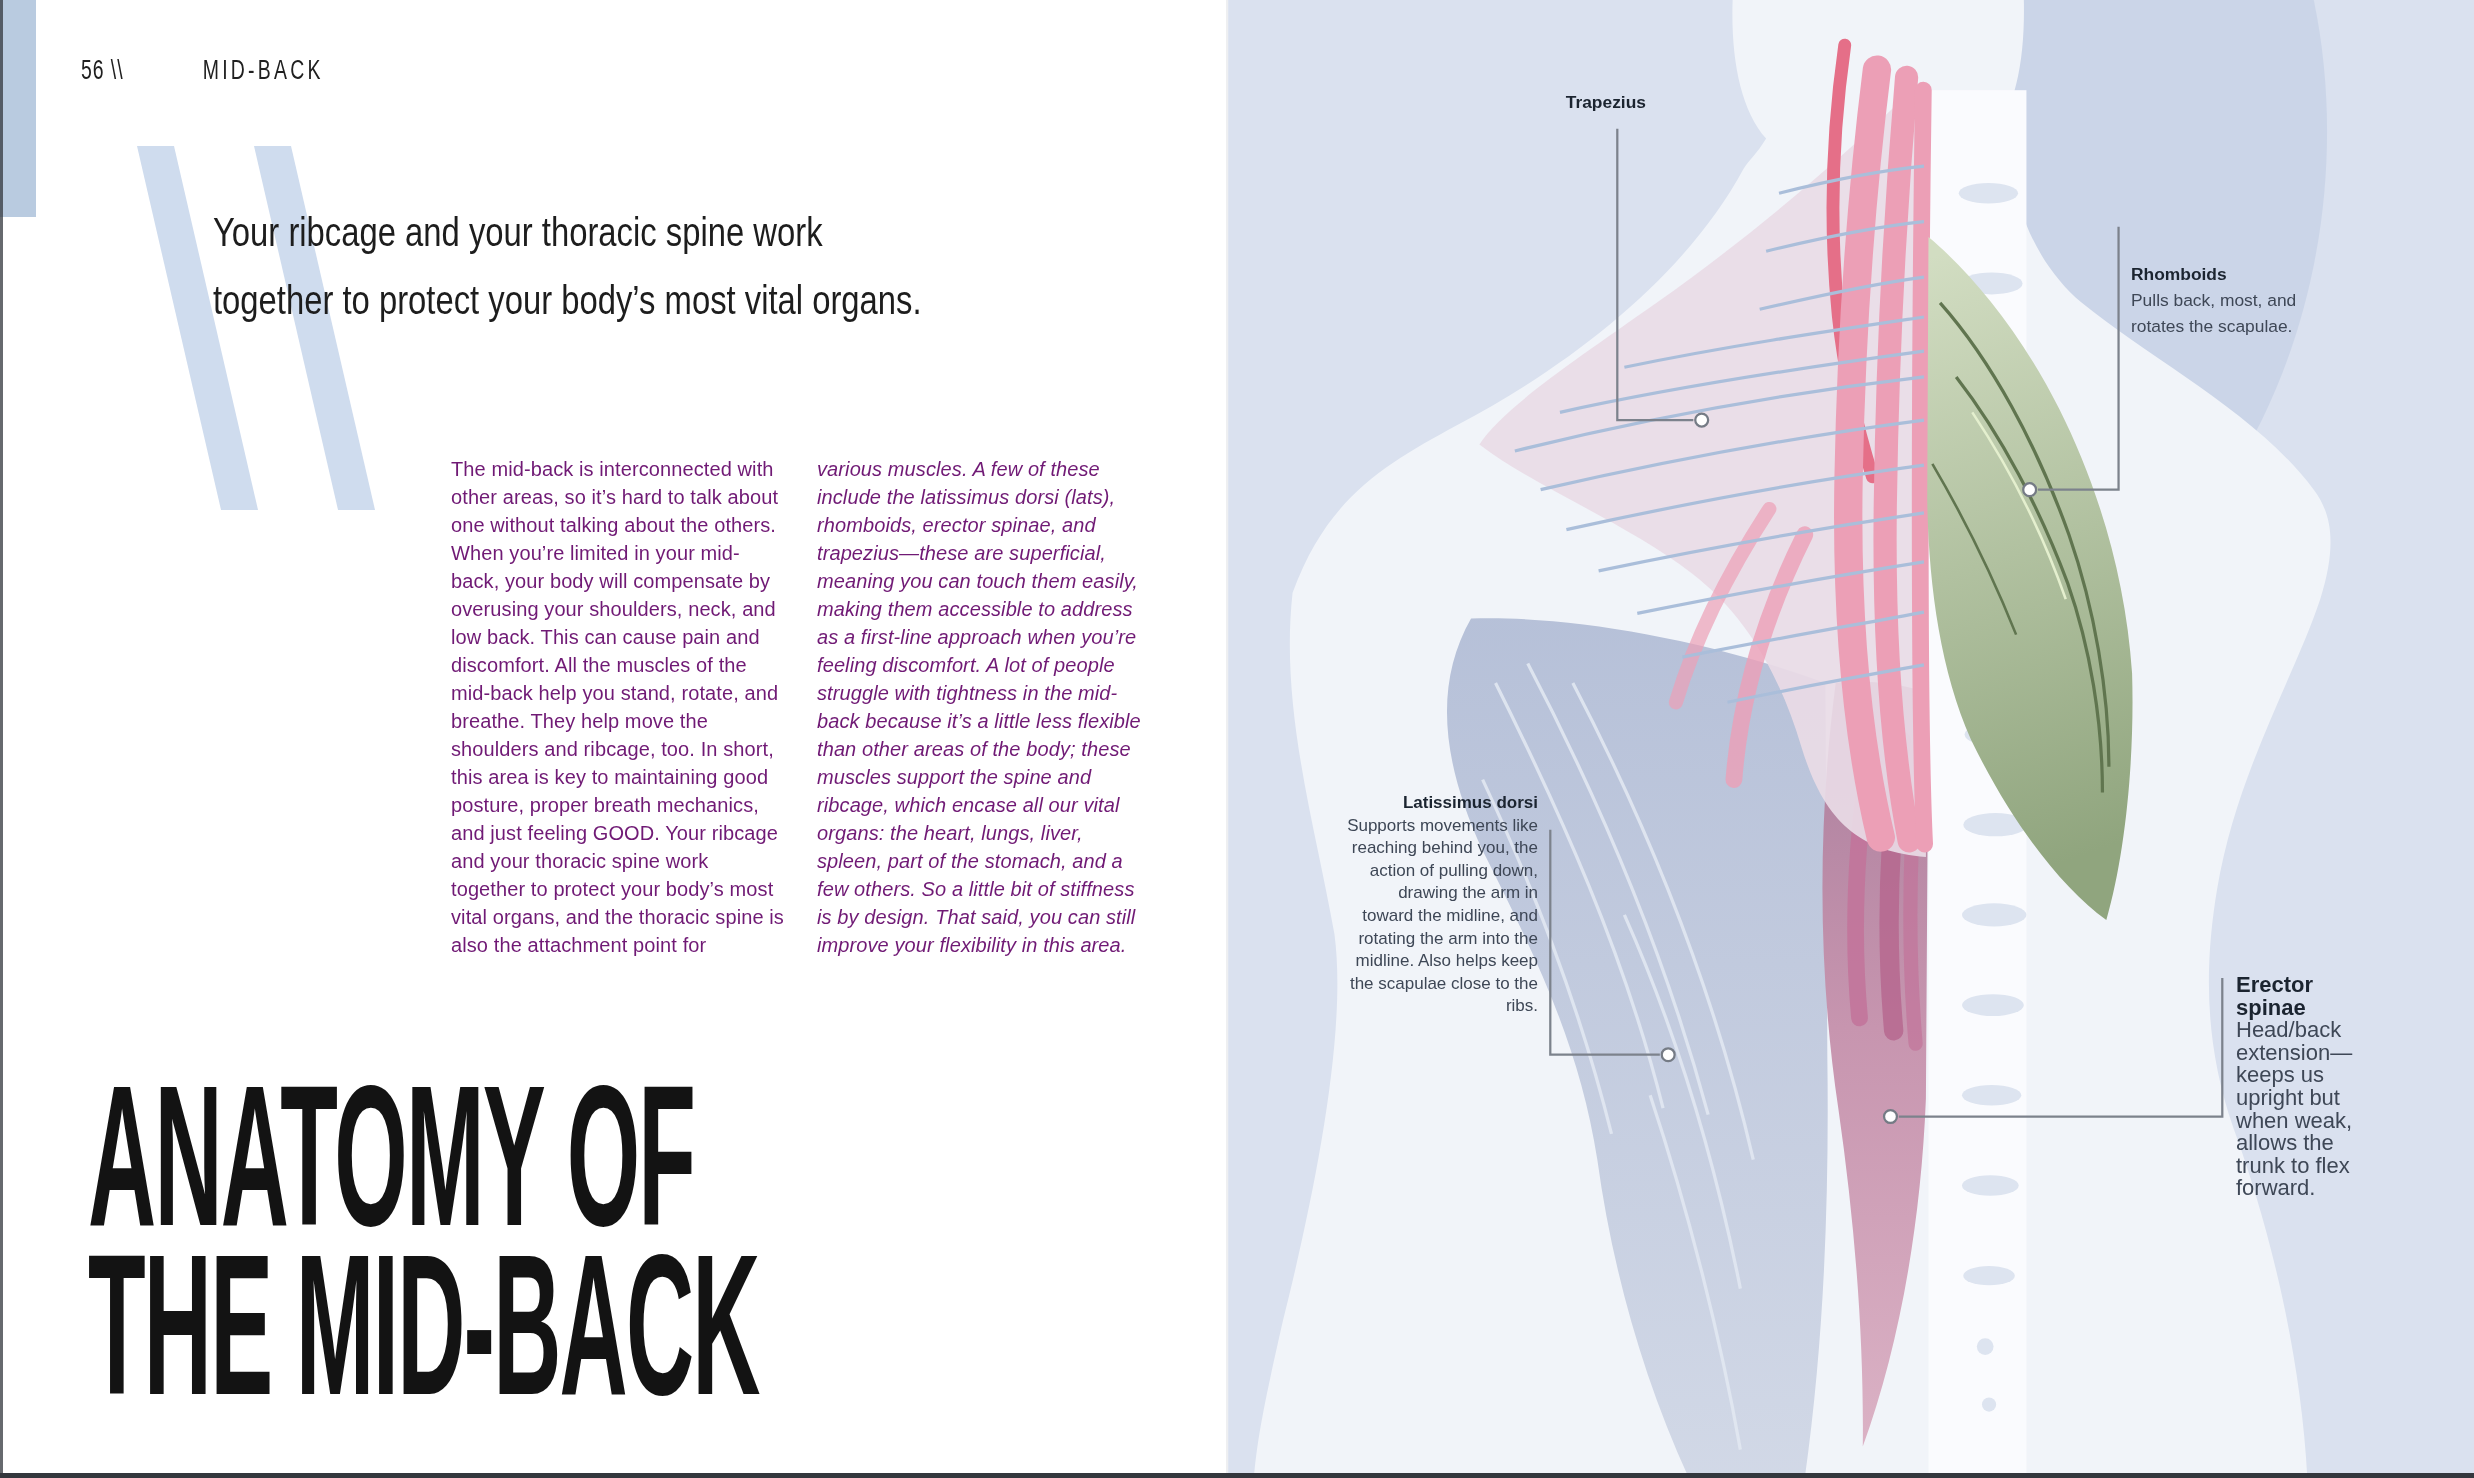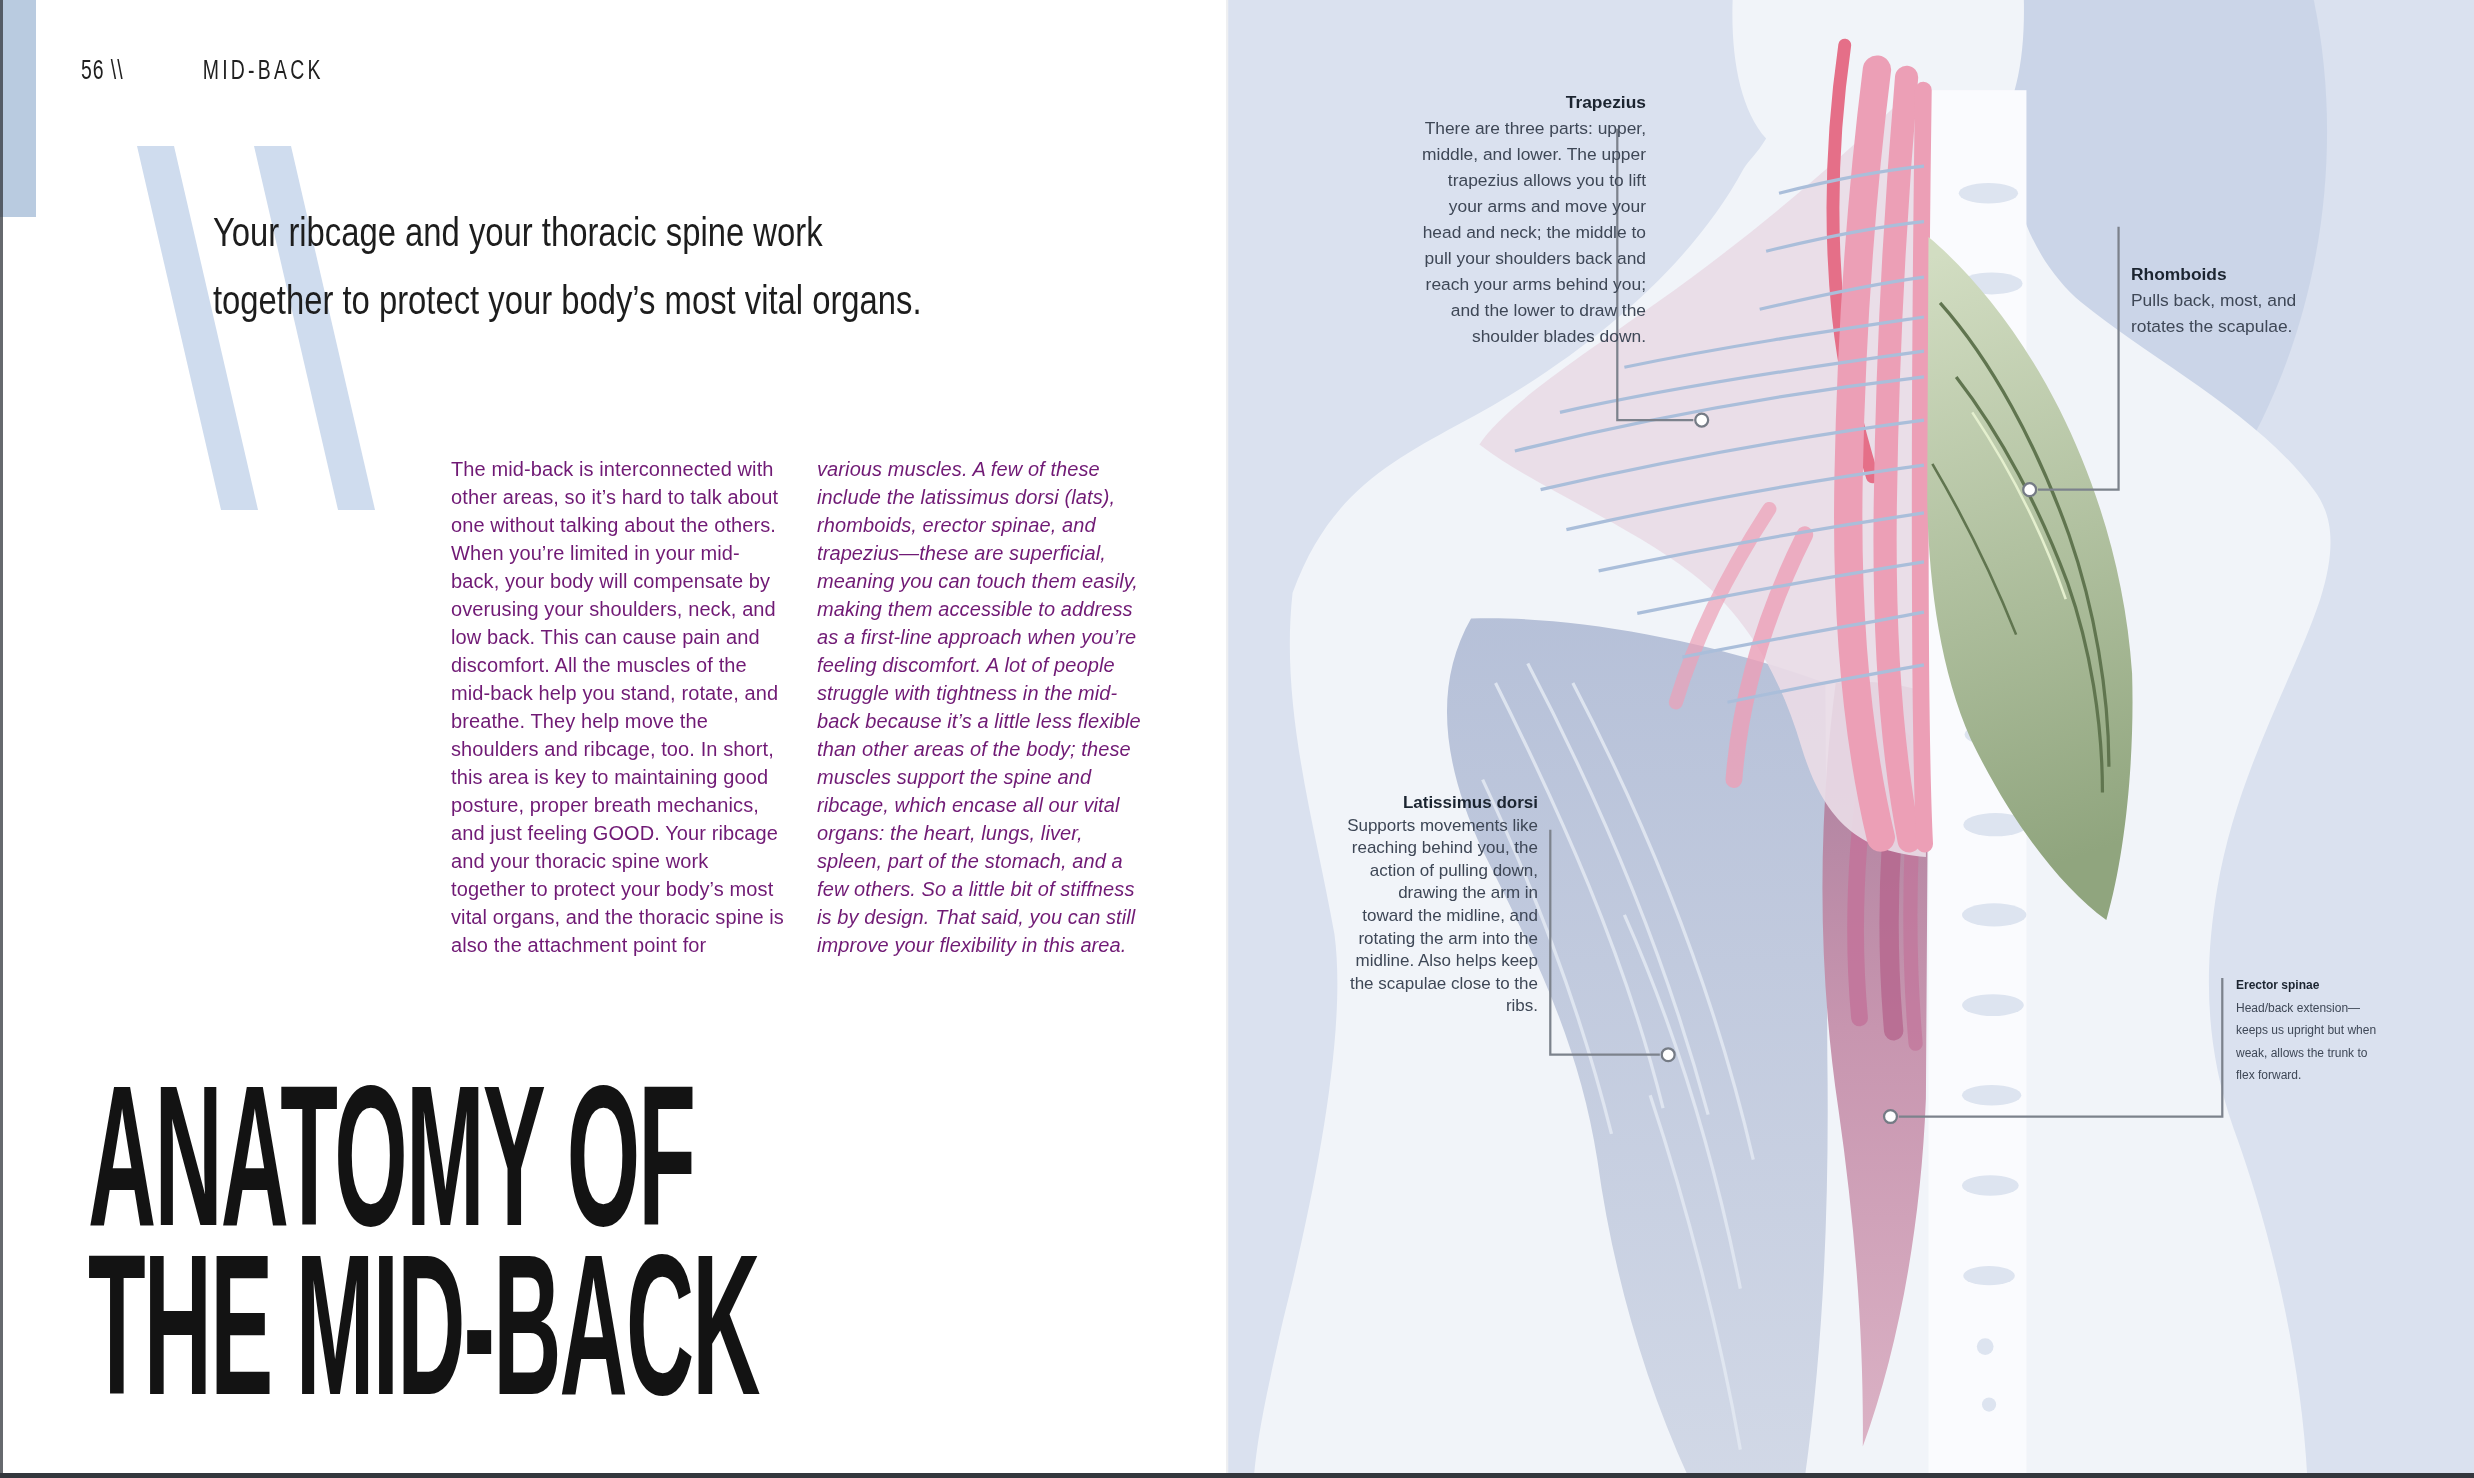--- a/index.html
+++ b/index.html
@@ -24,21 +24,21 @@
   .big-title{position:absolute;left:88px;top:1071px;transform:scaleX(.47);transform-origin:0 0;
              font-weight:bold;font-size:201px;line-height:169px;letter-spacing:-3.9px;color:#131313;
              white-space:nowrap;}
   
   .illustration{position:absolute;left:1228px;top:0;width:1247px;height:1478px;}
   .muscle-label{position:absolute;font-size:17.4px;line-height:26px;color:#3e4756;}
   .muscle-label .mname{font-weight:bold;color:#1b2430;}
   .lbl-trapezius{left:1379px;top:89px;width:227px;text-align:right;margin-left:40px;}
   .lbl-rhomboids{left:2131px;top:219px;width:215px;text-align:left;margin-top:42px;}
   .lbl-lats{left:1346px;top:792px;width:192px;text-align:right;font-size:17px;line-height:22.6px;}
-  .lbl-erector{left:2236px;top:974px;width:152px;text-align:left;font-size:12px;line-height:22.6px;}
+  .lbl-erector{left:2236px;top:974px;width:152px;text-align:left;font-size:22px;line-height:22.6px;}
   
   .gutter{position:absolute;left:1226px;top:0;width:1.9px;height:1478px;background:rgba(90,100,120,.10);}
   .edge-bottom{position:absolute;left:0;top:1473px;width:2475px;height:5.8px;background:#33373d;}
   .edge-left{position:absolute;left:0;top:0;width:2.6px;height:1478px;background:#33373d;opacity:.75;}
 </style>
 </head>
 <body>
 
 <div class="page">
 
@@ -190,21 +190,20 @@
     <g fill="#ffffff" stroke="#757b85" stroke-width="3.5">
       <circle cx="2640" cy="652" r="10"></circle>
       <circle cx="3149" cy="760" r="10"></circle>
       <circle cx="2588" cy="1637" r="10"></circle>
       <circle cx="2933" cy="1733" r="10"></circle>
     </g>
   </svg>
 
   <div class="muscle-label lbl-trapezius">
     <div class="mname">Trapezius</div>
-    <div>There are three parts: upper, middle, and lower. The upper trapezius allows you to lift your arms and move your head and neck; the middle to pull your shoulders back and reach your arms behind you; and the lower to draw the shoulder blades down.</div>
   </div>
 
   <div class="muscle-label lbl-rhomboids">
     <div class="mname">Rhomboids</div>
     <div>Pulls back, most, and rotates the scapulae.</div>
   </div>
 
   <div class="muscle-label lbl-lats">
     <div class="mname">Latissimus dorsi</div>
     <div>Supports movements like reaching behind you, the action of pulling down, drawing the arm in toward the midline, and rotating the arm into the midline. Also helps keep the scapulae close to the ribs.</div>

